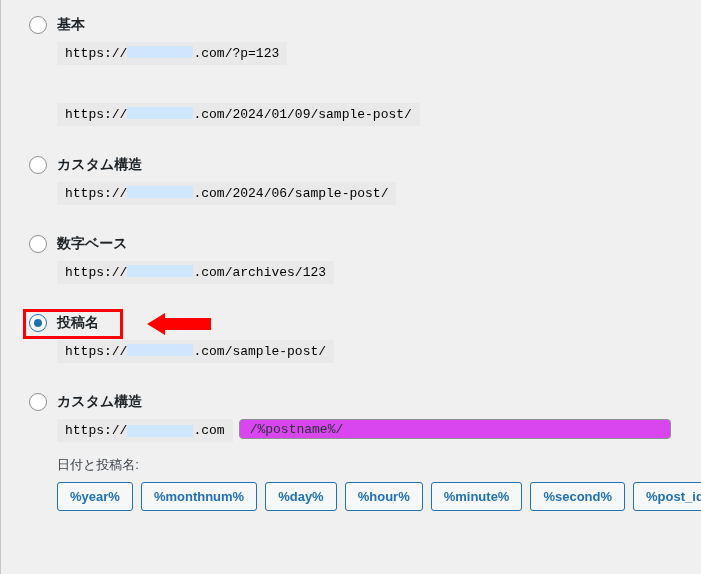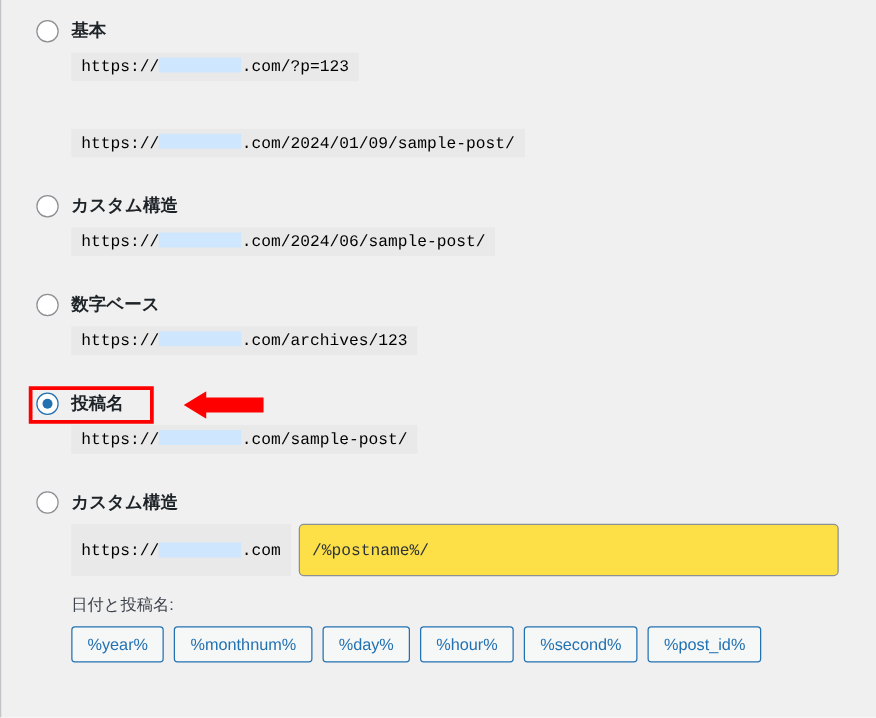--- a/index.html
+++ b/index.html
@@ -105,26 +105,26 @@
     gap: 6px;
     padding-right: 20px;
   }
   .url-row code.prefix {
     display: inline-flex;
     align-items: center;
   }
   .custom-input {
     flex: 1;
     padding: 0 10px;
-    height: 42px;
+    height: 20px;
     border: 1px solid #8c8f94;
     border-radius: 4px;
     font-family: Consolas, Menlo, "Courier New", monospace;
     font-size: 13px;
-    background: #fde047;
+    background: #d946ef;
     color: #2c3338;
     max-width: 432px;
   }
   .tags-label {
     margin: 6px 0 8px 28px;
     font-size: 13px;
     color: #3c434a;
   }
   .tags-row {
     margin: 0 0 0 28px;
@@ -135,20 +135,21 @@
   .tag-btn {
     border: 1px solid #2271b1;
     background: #f6f7f7;
     color: #2271b1;
     border-radius: 3px;
     padding: 6px 12px;
     font-size: 13px;
     cursor: pointer;
     font-family: inherit;
     white-space: nowrap;
+    font-weight: bold;
   }
 </style>
 </head>
 <body>
 
 <div class="panel">
 
   <div class="option-row">
     <div class="option-header">
       <input type="radio" class="radio" name="permalink" style="">
@@ -211,18 +212,19 @@
           <span>.com</span>
         </code>
       <input type="text" class="custom-input" value="/%postname%/" style="">
     </div>
     <div class="tags-label">日付と投稿名:</div>
     <div class="tags-row">
       <button type="button" class="tag-btn">%year%</button>
       <button type="button" class="tag-btn">%monthnum%</button>
       <button type="button" class="tag-btn">%day%</button>
       <button type="button" class="tag-btn">%hour%</button>
+      <button type="button" class="tag-btn">%minute%</button>
       <button type="button" class="tag-btn">%second%</button>
       <button type="button" class="tag-btn">%post_id%</button>
     </div>
   </div>
 
 </div>
 
 </body></html>

